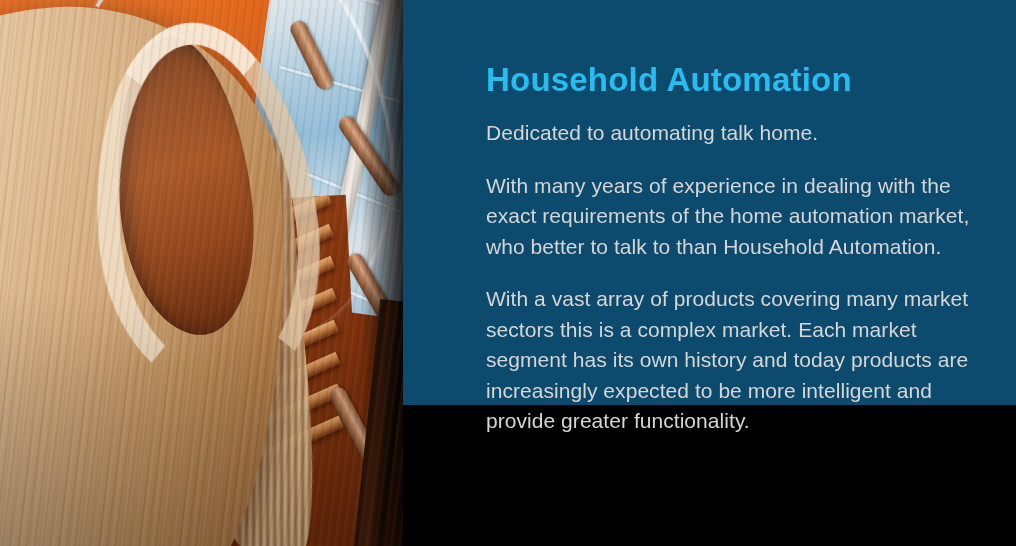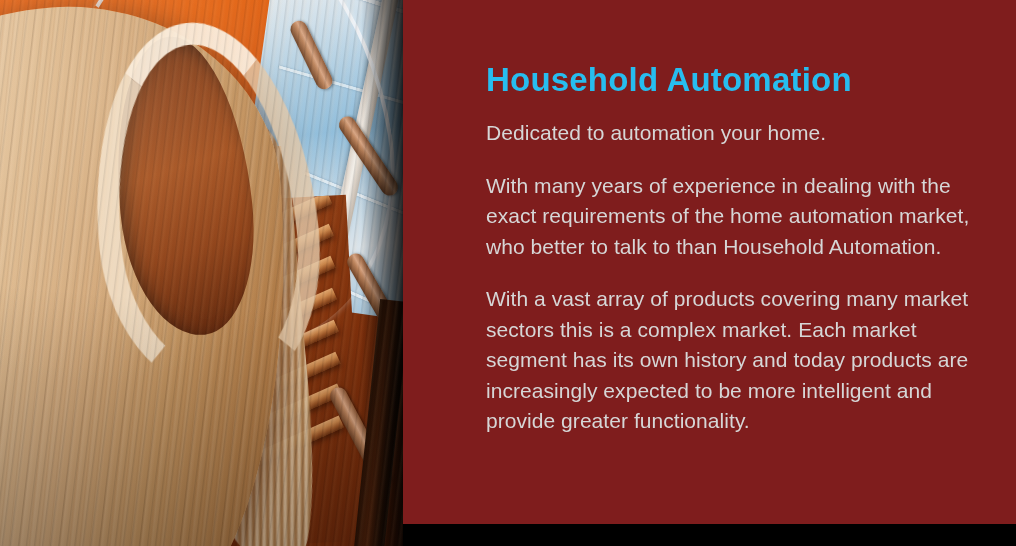--- a/index.html
+++ b/index.html
@@ -334,22 +334,22 @@
       linear-gradient(185deg, rgba(0,0,0,0.00) 55%, rgba(0,0,0,0.28) 100%);
     pointer-events: none;
   }
 
   
   .text-panel {
     position: absolute;
     left: 403px;
     top: 0;
     right: 0;
-    height: 524px;
-    background: #7f1d1d;
+    height: 405px;
+    background: #0c4a6e;
   }
 
   .slide-title {
     position: absolute;
     left: 83px;
     top: 38px;
     font-size: 33px;
     line-height: 40px;
     letter-spacing: 0.2px;
     color: #27bdef;
@@ -424,19 +424,19 @@
       <div class="wood-grain"></div>
       <div class="photo-grade"></div>
     </div>
   </div>
 
   <div class="text-panel">
 
     <h1 class="slide-title">Household Automation</h1>
 
     <div class="body-block">
-      <p class="para">Dedicated to automation your home.</p>
+      <p class="para">Dedicated to automating talk home.</p>
       <p class="para">With many years of experience in dealing with the exact requirements of the home automation market, who better to talk to than Household Automation.</p>
       <p class="para">With a vast array of products covering many market sectors this is a complex market. Each market segment has its own history and today products are increasingly expected to be more intelligent and provide greater functionality.</p>
     </div>
 
   </div>
 </div>
 
 </body></html>

